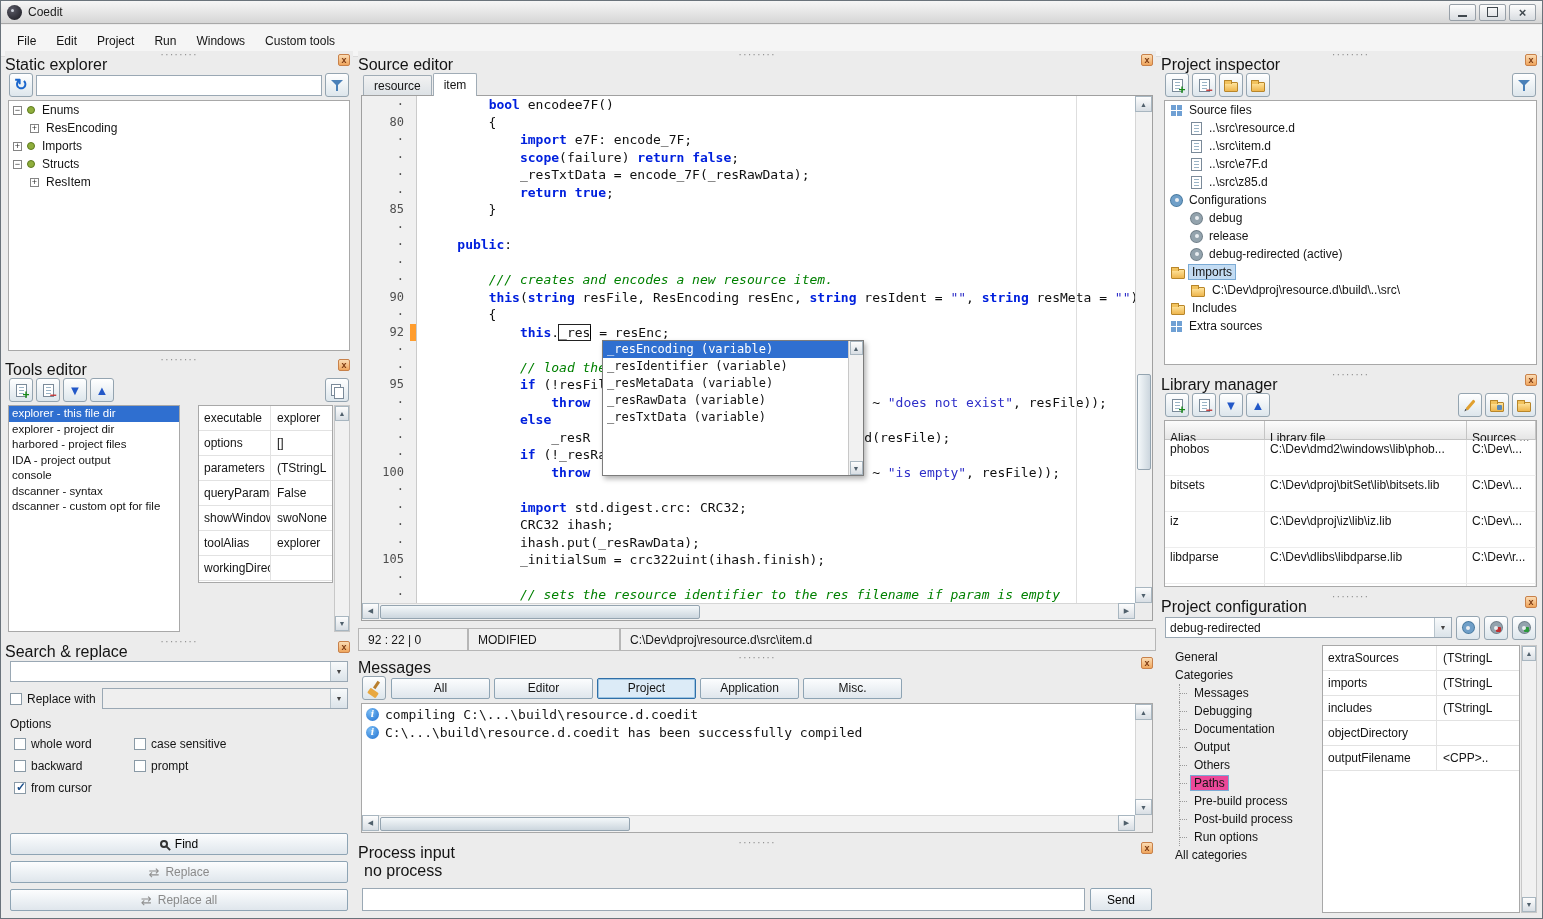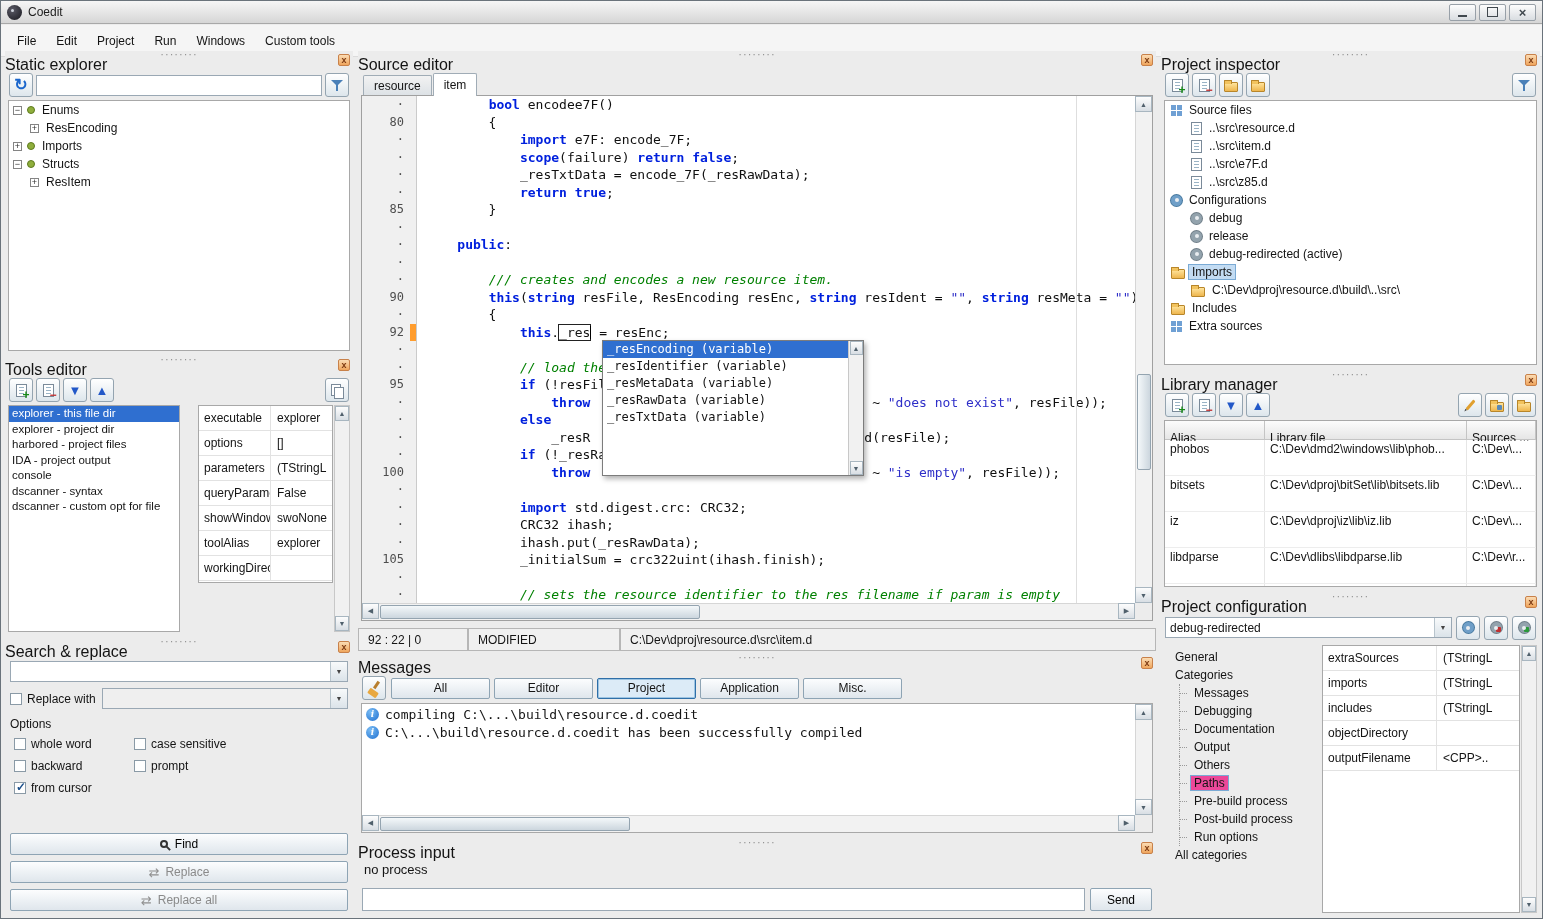--- a/index.html
+++ b/index.html
@@ -502,21 +502,21 @@
       <div class="corner"></div>
     </div>
   </div>
 
   <div class="panel" id="p-process" style="left:357px;top:838px;width:798px;height:77px">
     <div class="phead">
       <span class="grip"></span>
       <span class="ptitle">Process input</span>
       <span class="pclose"></span>
     </div>
-    <div style="padding:3px 0 0 6px;font-size:13px">no process</div>
+    <div style="padding:3px 0 0 6px;font-size:16px">no process</div>
     <div style="position:absolute;left:4px;right:4px;bottom:5px;display:flex;gap:5px;align-items:center">
       <input class="txtinput" style="flex: 1 1 0%; height: 23px;" value="">
       <button class="bigbtn" style="width:62px;height:23px;flex:none">
         <span>Send</span>
       </button>
     </div>
   </div>
 
   <div class="panel" id="p-inspector" style="left:1160px;top:50px;width:379px;height:317px">
     <div class="phead">

